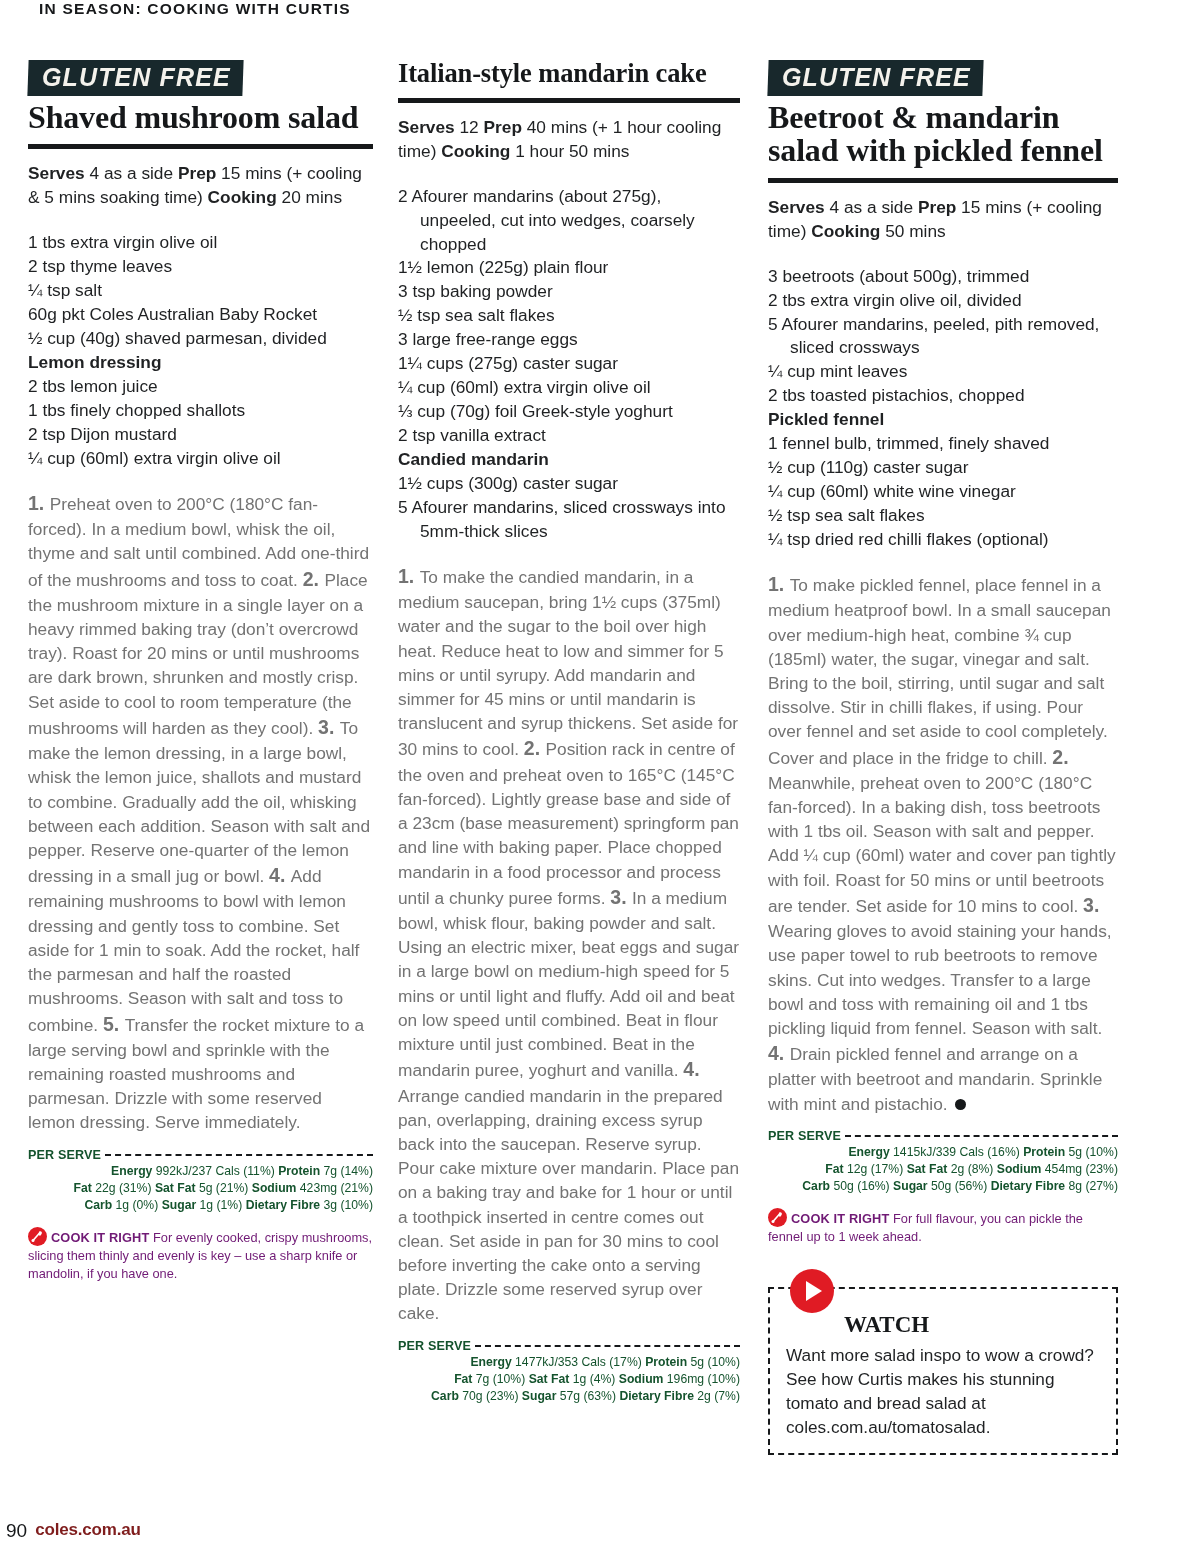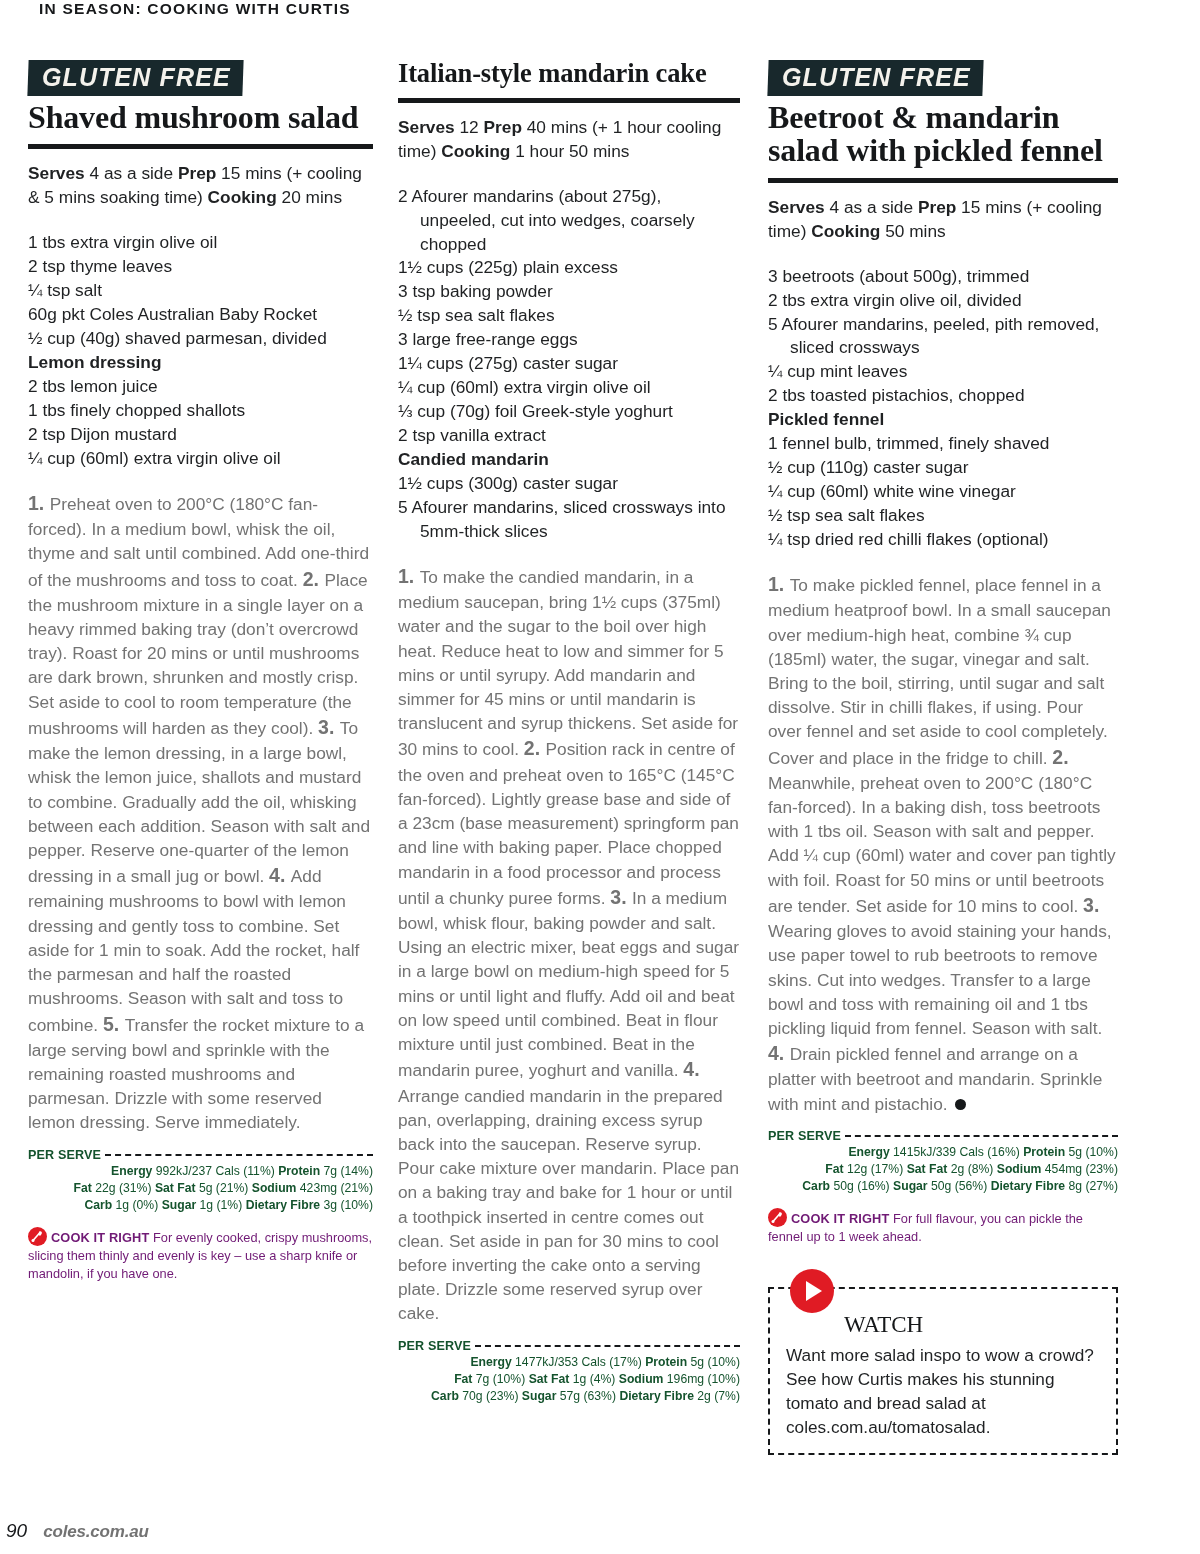--- a/index.html
+++ b/index.html
@@ -176,21 +176,21 @@
   .play-badge::after {
     content: "";
     position: absolute;
     left: 16px; top: 12px;
     border-left: 16px solid #ffffff;
     border-top: 10px solid transparent;
     border-bottom: 10px solid transparent;
   }
   .watch-title {
     font-family: "Liberation Serif", serif;
-    font-weight: normal;
+    font-weight: bold;
     font-size: 23px;
     margin-left: 58px;
     line-height: 1;
     padding-top: 6px;
     color: #16181a;
   }
   .watch-body {
     font-size: 17.2px;
     line-height: 1.40;
     color: #1f2123;
@@ -209,26 +209,25 @@
     color: #2a2c2e;
     white-space: nowrap;
   }
 
   
   .footer {
     position: absolute;
     left: 6px;
     bottom: 12px;
     display: flex;
-    align-items: flex-end;
-    gap: 16px;
-    font-style: italic;
+    align-items: flex-start;
+    gap: 8px;
   }
   .pagenum { font-size: 19px; color: #16181a; }
-  .siteurl { font-size: 17px; font-weight: bold; letter-spacing: -0.01em; color: #737373; }
+  .siteurl { font-size: 17px; font-weight: bold; letter-spacing: -0.01em; color: #7f1d1d; }
 
   .enddot {
     display:inline-block;
     width: 11px; height: 11px;
     border-radius:50%;
     background:#16181a;
     vertical-align: 0px;
     margin-left: 3px;
   }
 </style>
@@ -261,21 +260,21 @@
             <path d="M3 11.5 L10 3.5" stroke="#ffffff" stroke-width="1.6" fill="none"></path>
             <path d="M9.2 2.6 c1.6-1.1 3.4 0.6 2.4 2.3 l-1.6 2.1 -1.6-1.6z" fill="#ffffff"></path>
             <circle cx="3" cy="11.6" r="1.5" fill="#ffffff"></circle>
           </svg></span><b>COOK IT RIGHT </b><span>For evenly cooked, crispy mushrooms, slicing them thinly and evenly is key – use a sharp knife or mandolin, if you have one.</span></div></div>
   <div class="col" id="col2">
       <div class="recipe-title">Italian-style mandarin cake</div>
       <div class="rule"></div>
       <div class="meta"><b>Serves</b><span> 12  </span><b>Prep</b><span> 40 mins (+ 1 hour</span> <span>cooling time)</span> <b>Cooking</b><span> 1 hour 50 mins</span></div>
       <div class="ingredients">
         <div class="ing">2 Afourer mandarins (about 275g), unpeeled, cut into wedges, coarsely chopped</div>
-        <div class="ing">1½ cups (225g) plain excess</div>
+        <div class="ing">1½ lemon (225g) plain flour</div>
         <div class="ing">3 tsp baking powder</div>
         <div class="ing">½ tsp sea salt flakes</div>
         <div class="ing">3 large free-range eggs</div>
         <div class="ing">1¼ cups (275g) caster sugar</div>
         <div class="ing">¼ cup (60ml) extra virgin olive oil</div>
         <div class="ing">⅓ cup (70g) foil Greek-style yoghurt</div>
         <div class="ing">2 tsp vanilla extract</div>
         <div class="ing sub">Candied mandarin</div>
         <div class="ing">1½ cups (300g) caster sugar</div>
         <div class="ing">5 Afourer mandarins, sliced crossways into 5mm-thick slices</div>

